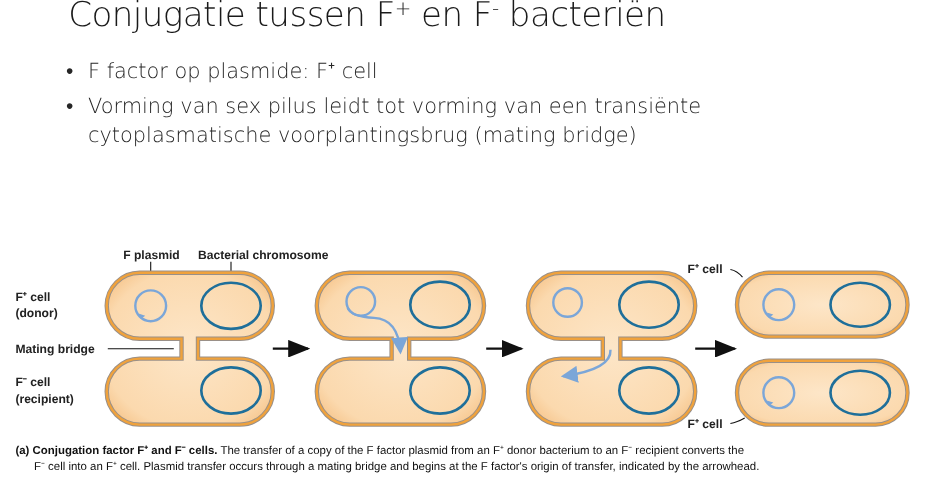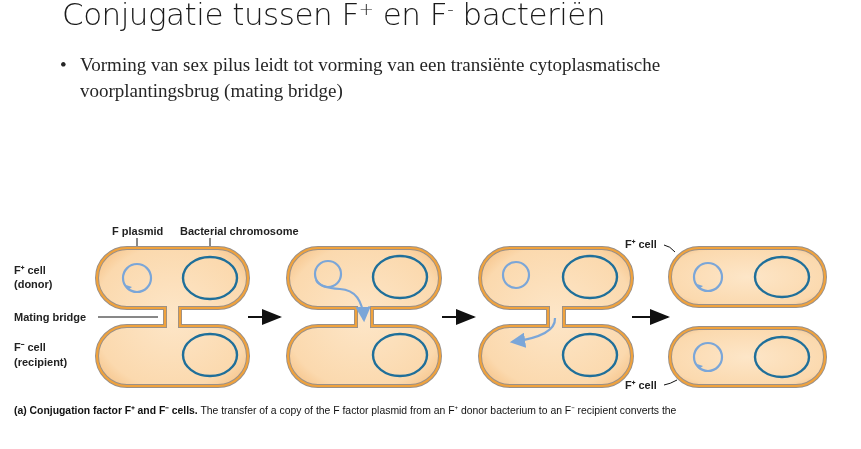--- a/index.html
+++ b/index.html
@@ -14,21 +14,22 @@
   .caption .lead { font-weight:bold; }
   .caption .line2 { display:block; padding-left:17px; }
   .lbl { font-family:"Liberation Sans", sans-serif; font-weight:bold; font-size:11px; fill:#222; }
 </style>
 </head>
 <body>
 
 <div class="title"><span>Conjugatie tussen F</span><sup>+</sup><span> en F</span><sup>-</sup><span> bacteriën</span></div>
 
 <ul class="bullets">
-  <li style="width:620px;font-family:Liberation Serif, serif;">Vorming van sex pilus leidt tot vorming van een transiënte cytoplasmatische voorplantingsbrug (mating bridge)</li>
+  <li>F factor op plasmide: F⁺ cell</li>
+  <li style="width:620px;">Vorming van sex pilus leidt tot vorming van een transiënte cytoplasmatische voorplantingsbrug (mating bridge)</li>
 </ul>
 
 <svg class="fig" viewBox="0 218 861 180" width="861" height="180">
   <defs>
     <radialGradient id="cellgrad" cx="50%" cy="50%" r="65%">
       <stop offset="0%" stop-color="#fde6c8"></stop>
       <stop offset="80%" stop-color="#fbd9ae"></stop>
       <stop offset="100%" stop-color="#f6c48a"></stop>
     </radialGradient>
     <marker id="arrowK" markerWidth="10" markerHeight="8" refX="9" refY="4" orient="auto">
@@ -99,13 +100,14 @@
   </g>
 
   <text class="lbl" x="625" y="248">F⁺ cell</text>
   <path d="M664,245 Q670,246 675,252" fill="none" stroke="#111" stroke-width="1"></path>
   <text class="lbl" x="625" y="389">F⁺ cell</text>
   <path d="M664,385 Q670,384 677,380" fill="none" stroke="#111" stroke-width="1"></path>
 </svg>
 
 <div class="caption">
   <span class="lead">(a) </span><span class="lead">Conjugation factor F⁺ and F⁻ cells.</span><span> The transfer of a copy of the F factor plasmid from an F⁺ donor bacterium to an F⁻ recipient converts the</span>
+  <span class="line2">F⁻ cell into an F⁺ cell. Plasmid transfer occurs through a mating bridge and begins at the F factor's origin of transfer, indicated by the  arrowhead.</span>
 </div>
 
 </body></html>

